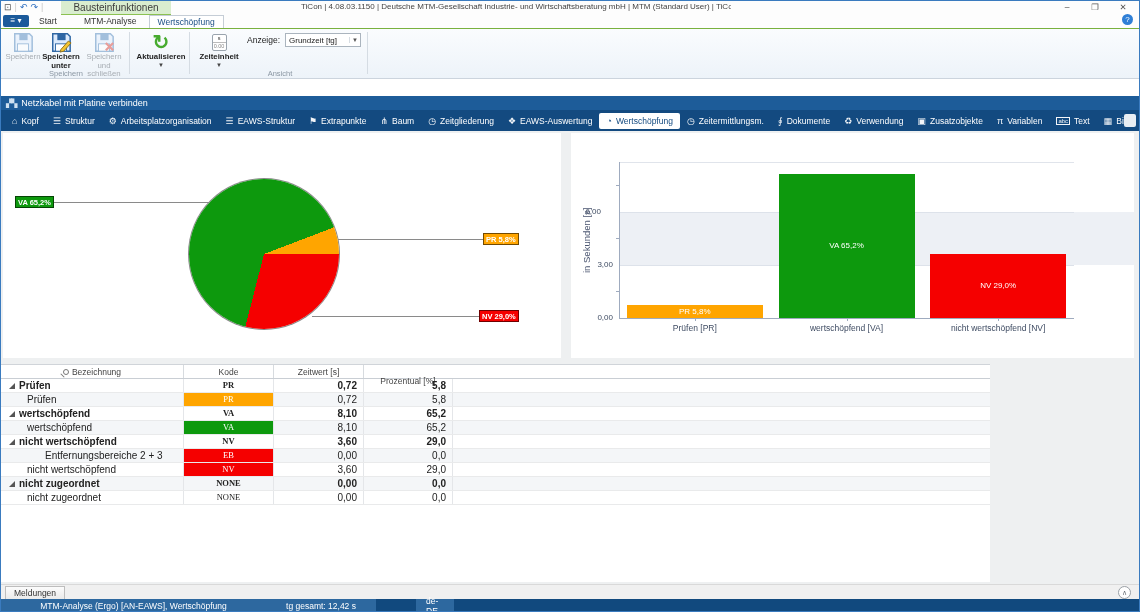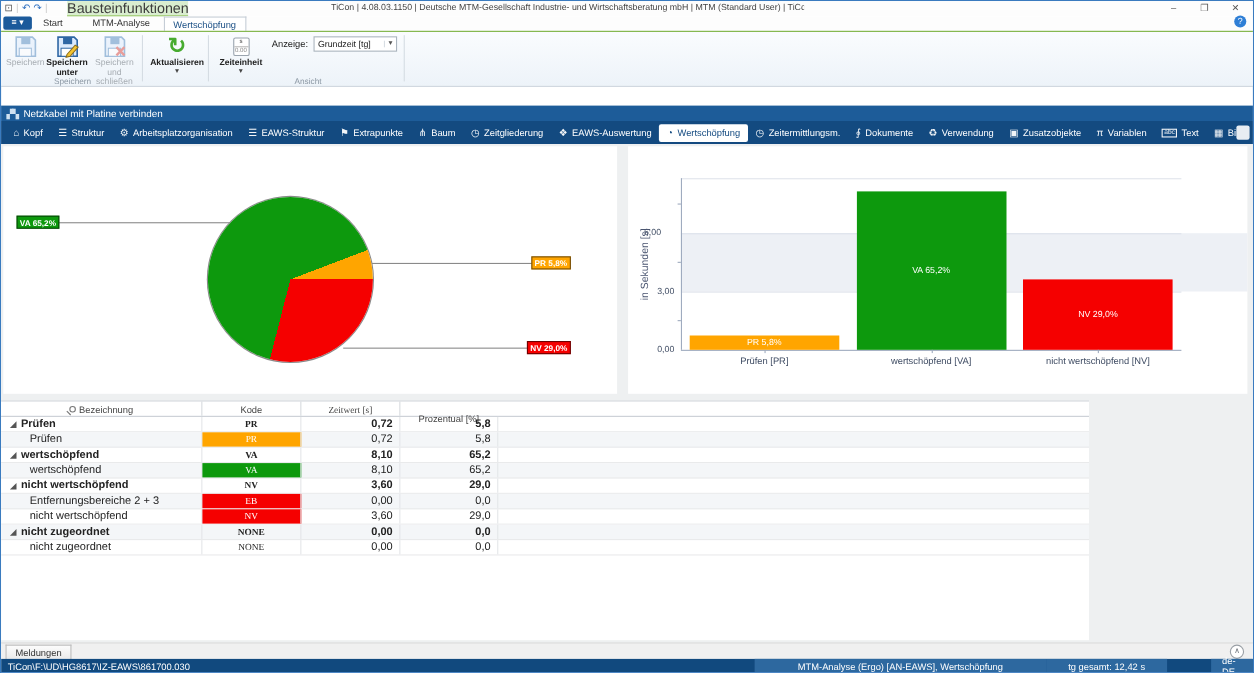--- a/index.html
+++ b/index.html
@@ -8,21 +8,21 @@
     position:relative; width:1140px; height:612px; overflow:hidden;
     font-family:"Liberation Sans", sans-serif; background:#ffffff;
     border:1px solid #3a7bbf;
   }
   
   .titlebar { position:absolute; left:0; top:0; width:100%; height:14px; background:#fdfdfd; }
   .qat { position:absolute; left:3px; top:1px; display:flex; align-items:center; gap:3px; font-size:9px; color:#2e6fc0; }
   .qat .winico { color:#555; font-size:9px; }
   .qat .sep { color:#c9c9c9; }
   .ctxtab { position:absolute; left:60px; top:0; width:110px; height:14px; background:#d9edcf;
-            border-bottom:1px solid #8cc152; color:#3c3c3c; font-size:13px; text-align:center; line-height:13px; }
+            border-bottom:1px solid #8cc152; color:#3c3c3c; font-size:10px; text-align:center; line-height:13px; }
   .apptitle { position:absolute; left:300px; top:1px; width:430px; font-size:8px; color:#444; white-space:nowrap; overflow:hidden; }
   .winbtns { position:absolute; right:2px; top:0; display:flex; }
   .winbtn { width:28px; height:13px; text-align:center; font-size:8.5px; color:#555; line-height:13px; cursor:default; }
   
   .ribbontabs { position:absolute; left:0; top:14px; width:100%; height:13px; background:#fdfdfd; }
   .menubtn { position:absolute; left:2px; top:0; width:26px; height:12px; background:#1b5a9b; border-radius:2px;
              color:#fff; font-size:8px; text-align:center; line-height:12px; }
   .rtab { position:absolute; top:0; height:13px; font-size:8.5px; color:#333; line-height:13px; padding:0 8px; }
   .rtab.active { background:#fff; border:1px solid #c5cdd6; border-bottom:none; color:#1a4f85; }
   .helpbtn { position:absolute; right:6px; top:13px; width:11px; height:11px; border-radius:50%;
@@ -323,21 +323,21 @@
       </div>
     <div class="tablewrap" id="tableWrap">
         <div class="thead">
           <div class="th" style="width: 183px;">
             <span class="pinico"></span>
             <span>Bezeichnung</span>
           </div>
           <div class="th" style="width: 90px;">
             <span>Kode</span>
           </div>
-          <div class="th" style="width: 90px; font-family: Liberation Serif, serif;">
+          <div class="th" style="width: 90px;">
             <span>Zeitwert [s]</span>
           </div>
           <div class="th" style="width: 89px; margin-top: 16px;">
             <span>Prozentual [%]</span>
           </div>
           <div class="filler"></div>
         </div>
         <div class="trow group">
           <div class="td name" style="width: 183px;">
             <span class="gmark"></span>
@@ -380,21 +380,21 @@
           <div class="td name" style="width: 183px;">
             <span class="gmark"></span>
             <span>nicht wertschöpfend</span>
           </div>
           <div class="td code" style="width: 90px;">NV</div>
           <div class="td num" style="width: 90px;">3,60</div>
           <div class="td num" style="width: 89px;">29,0</div>
           <div class="filler" style="border-right: none;"></div>
         </div>
         <div class="trow child alt">
-          <div class="td name" style="width: 183px; padding-left: 26px; text-align: right;">
+          <div class="td name" style="width: 183px; padding-left: 44px; text-align: right;">
             <span>Entfernungsbereiche 2 + 3</span>
           </div>
           <div class="td code" style="width: 90px; background: rgb(245, 0, 0); color: rgb(255, 255, 255);">EB</div>
           <div class="td num" style="width: 90px;">0,00</div>
           <div class="td num" style="width: 89px;">0,0</div>
           <div class="filler" style="border-right: none;"></div>
         </div>
         <div class="trow child">
           <div class="td name" style="width: 183px; padding-left: 26px;">
             <span>nicht wertschöpfend</span>
@@ -424,18 +424,17 @@
           <div class="filler" style="border-right: none;"></div>
         </div>
       </div>
   </div>
 
   <div class="msgstrip">
     <div class="msgtab">Meldungen</div>
     <div class="collapsebtn">∧</div>
   </div>
   <div class="statusbar">
-    <span class="path">TiCon\F:\UD\HG8617\IZ-EAWS\861700.030</span>
     <span class="seg ctx">MTM-Analyse (Ergo) [AN-EAWS], Wertschöpfung</span>
     <span class="seg tg">tg gesamt: 12,42 s</span>
     <span class="seg loc">de-DE</span>
   </div>
 </div>
 
 </body></html>

